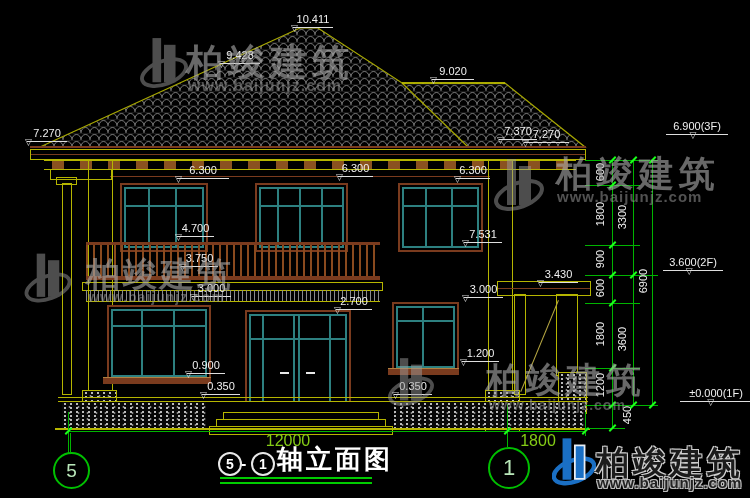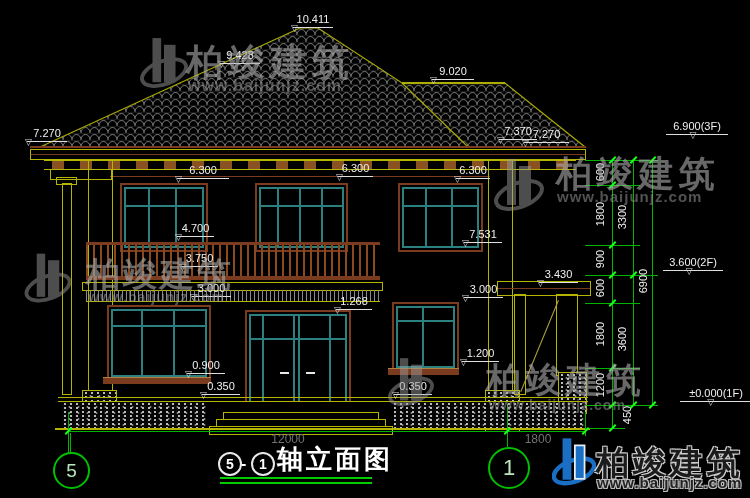--- a/index.html
+++ b/index.html
@@ -13,21 +13,21 @@
   .frame-y{position:absolute;border:1px solid #b5b500;background:transparent;}
   .tick{position:absolute;width:9px;height:2px;background:#1aff1a;transform:rotate(-45deg);}
   
   .lvl{position:absolute;height:14px;border-bottom:1px solid #dedede;color:#f0f0f0;
        font-size:11px;line-height:13px;text-align:center;white-space:nowrap;}
   .lvl .tri{position:absolute;left:-2px;top:11px;color:#dedede;font-size:9px;line-height:9px;}
   .lvl .tri.mid{left:38%;}
   
   .vtext{position:absolute;width:40px;color:#efefef;font-size:11px;text-align:center;
          transform:rotate(-90deg);white-space:nowrap;}
-  .htext{position:absolute;color:#737373;font-size:12px;text-align:center;white-space:nowrap;}
+  .htext{position:absolute;color:#84cc16;font-size:16px;text-align:center;white-space:nowrap;}
   
   .win{position:absolute;border:2px solid #7a3b1e;background:#000;}
   .win .inner{position:absolute;left:2px;right:2px;top:2px;bottom:2px;border:2px solid #2d8080;}
   .mv{position:absolute;top:4px;bottom:4px;width:2px;background:#2d8080;}
   .mh{position:absolute;left:4px;right:4px;height:2px;background:#2d8080;}
   .sill{position:absolute;background:#7a3b1e;border-top:1px solid #b08040;}
   
   .stone{position:absolute;border:1px solid #b5b500;background-color:#070707;
     background-image:radial-gradient(rgba(235,235,235,.95) .8px,transparent 1.4px),
                      radial-gradient(rgba(150,150,150,.9) .8px,transparent 1.4px);
@@ -164,21 +164,21 @@
   <div class="lvl" style="left:27px;top:127px;width:40px"><span>7.270</span><span class="tri">▽</span></div>
   <div class="lvl" style="left:499px;top:125px;width:38px"><span>7.370</span><span class="tri">▽</span></div>
   <div class="lvl" style="left:524px;top:128px;width:45px"><span>7.270</span><span class="tri">▽</span></div>
   <div class="lvl" style="left:177px;top:164px;width:52px"><span>6.300</span><span class="tri">▽</span></div>
   <div class="lvl" style="left:338px;top:162px;width:35px"><span>6.300</span><span class="tri">▽</span></div>
   <div class="lvl" style="left:456px;top:164px;width:34px"><span>6.300</span><span class="tri">▽</span></div>
   <div class="lvl" style="left:177px;top:222px;width:37px"><span>4.700</span><span class="tri">▽</span></div>
   <div class="lvl" style="left:464px;top:228px;width:38px"><span>7.531</span><span class="tri">▽</span></div>
   <div class="lvl" style="left:181px;top:252px;width:37px"><span>3.750</span><span class="tri">▽</span></div>
   <div class="lvl" style="left:192px;top:282px;width:39px"><span>3.000</span><span class="tri">▽</span></div>
-  <div class="lvl" style="left:336px;top:295px;width:36px"><span>1.268</span><span class="tri">▽</span></div>
+  <div class="lvl" style="left:336px;top:295px;width:36px"><span>2.700</span><span class="tri">▽</span></div>
   <div class="lvl" style="left:539px;top:268px;width:39px"><span>3.430</span><span class="tri">▽</span></div>
   <div class="lvl" style="left:464px;top:283px;width:39px"><span>3.000</span><span class="tri">▽</span></div>
   <div class="lvl" style="left:462px;top:347px;width:37px"><span>1.200</span><span class="tri">▽</span></div>
   <div class="lvl" style="left:187px;top:359px;width:38px"><span>0.900</span><span class="tri">▽</span></div>
   <div class="lvl" style="left:202px;top:380px;width:38px"><span>0.350</span><span class="tri">▽</span></div>
   <div class="lvl" style="left:394px;top:380px;width:38px"><span>0.350</span><span class="tri">▽</span></div>
   <div class="lvl" style="left:666px;top:120px;width:62px"><span>6.900(3F)</span><span class="tri mid">▽</span></div>
   <div class="lvl" style="left:663px;top:256px;width:60px"><span>3.600(2F)</span><span class="tri mid">▽</span></div>
   <div class="lvl" style="left:680px;top:387px;width:72px"><span>±0.000(1F)</span><span class="tri mid">▽</span></div>
 

